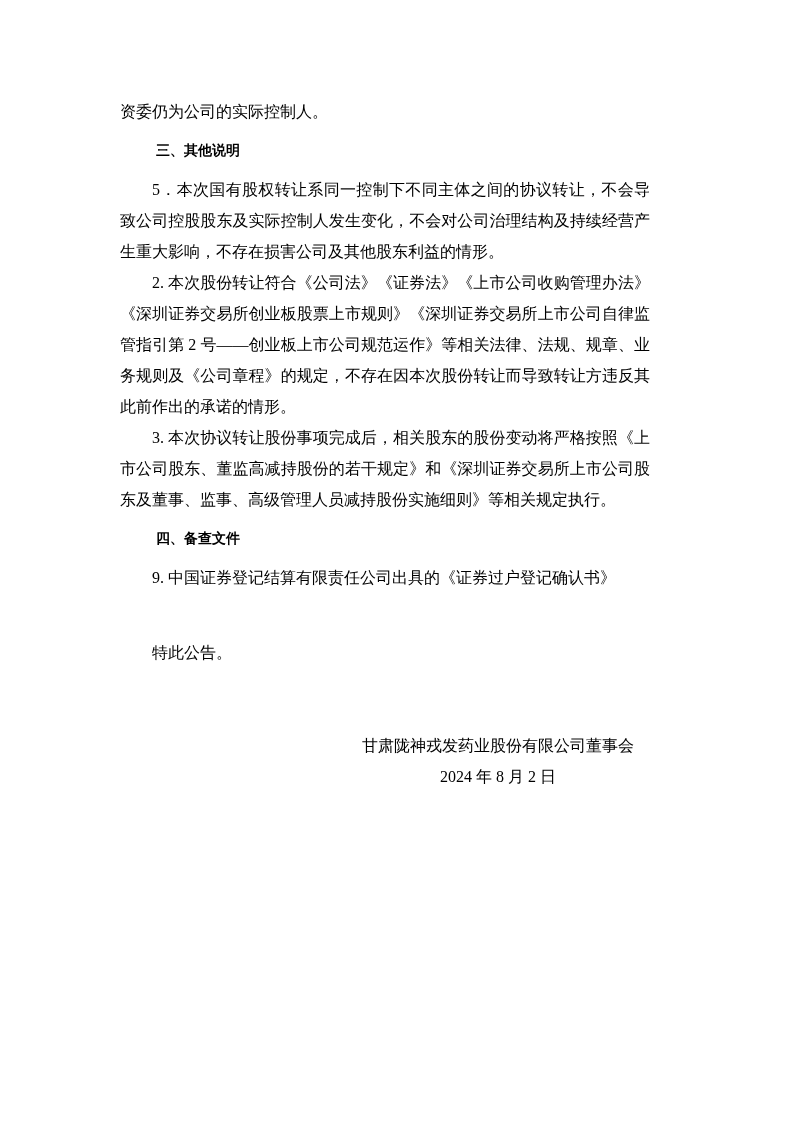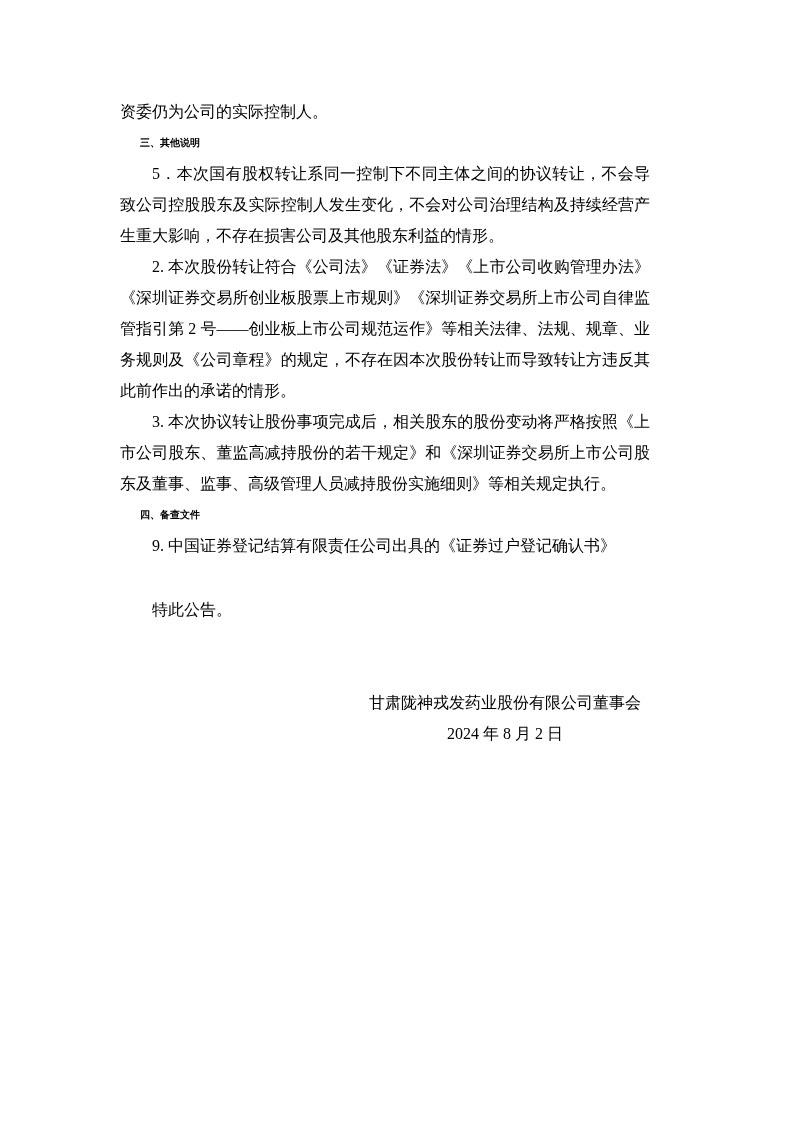--- a/index.html
+++ b/index.html
@@ -25,35 +25,35 @@
     text-align: justify;
   }
   .para {
     margin: 0;
     text-indent: 2em;
   }
   .para.no-indent {
     text-indent: 0;
   }
   .section-heading {
-    margin: 0;
-    font-size: 10px;
+    margin: 8px;
+    font-size: 14px;
     line-height: 31px;
     font-weight: bold;
     text-indent: 2em;
     text-align: left;
     font-family: "Liberation Sans", "DejaVu Sans", sans-serif;
   }
   .closing {
-    margin-top: 33px;
+    margin-top: 44px;
   }
   .signature-block {
     margin-top: 62px;
     margin-left: auto;
-    margin-right: 9px;
+    margin-right: 16px;
     width: fit-content;
     text-align: center;
     line-height: 31px;
   }
   .signature-company {
     white-space: nowrap;
   }
   .signature-date {
     white-space: nowrap;
   }

